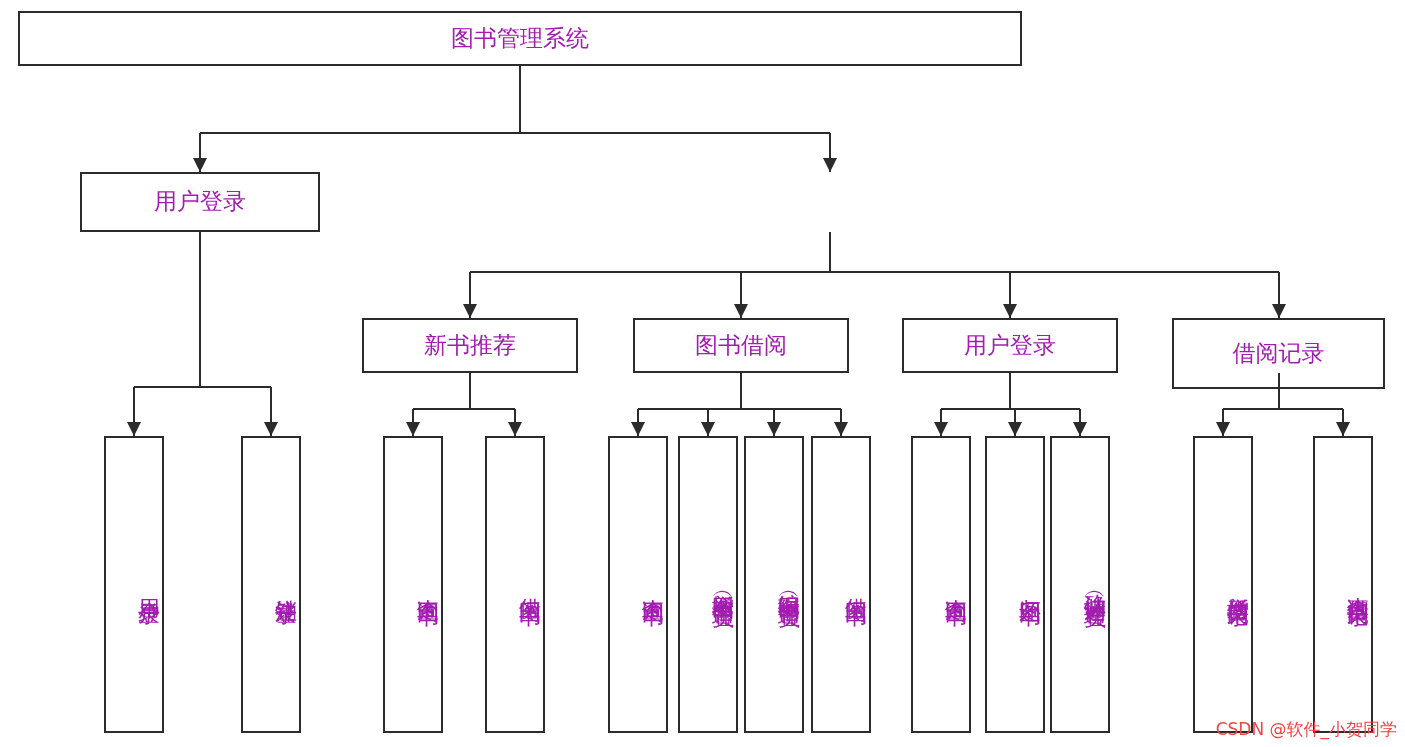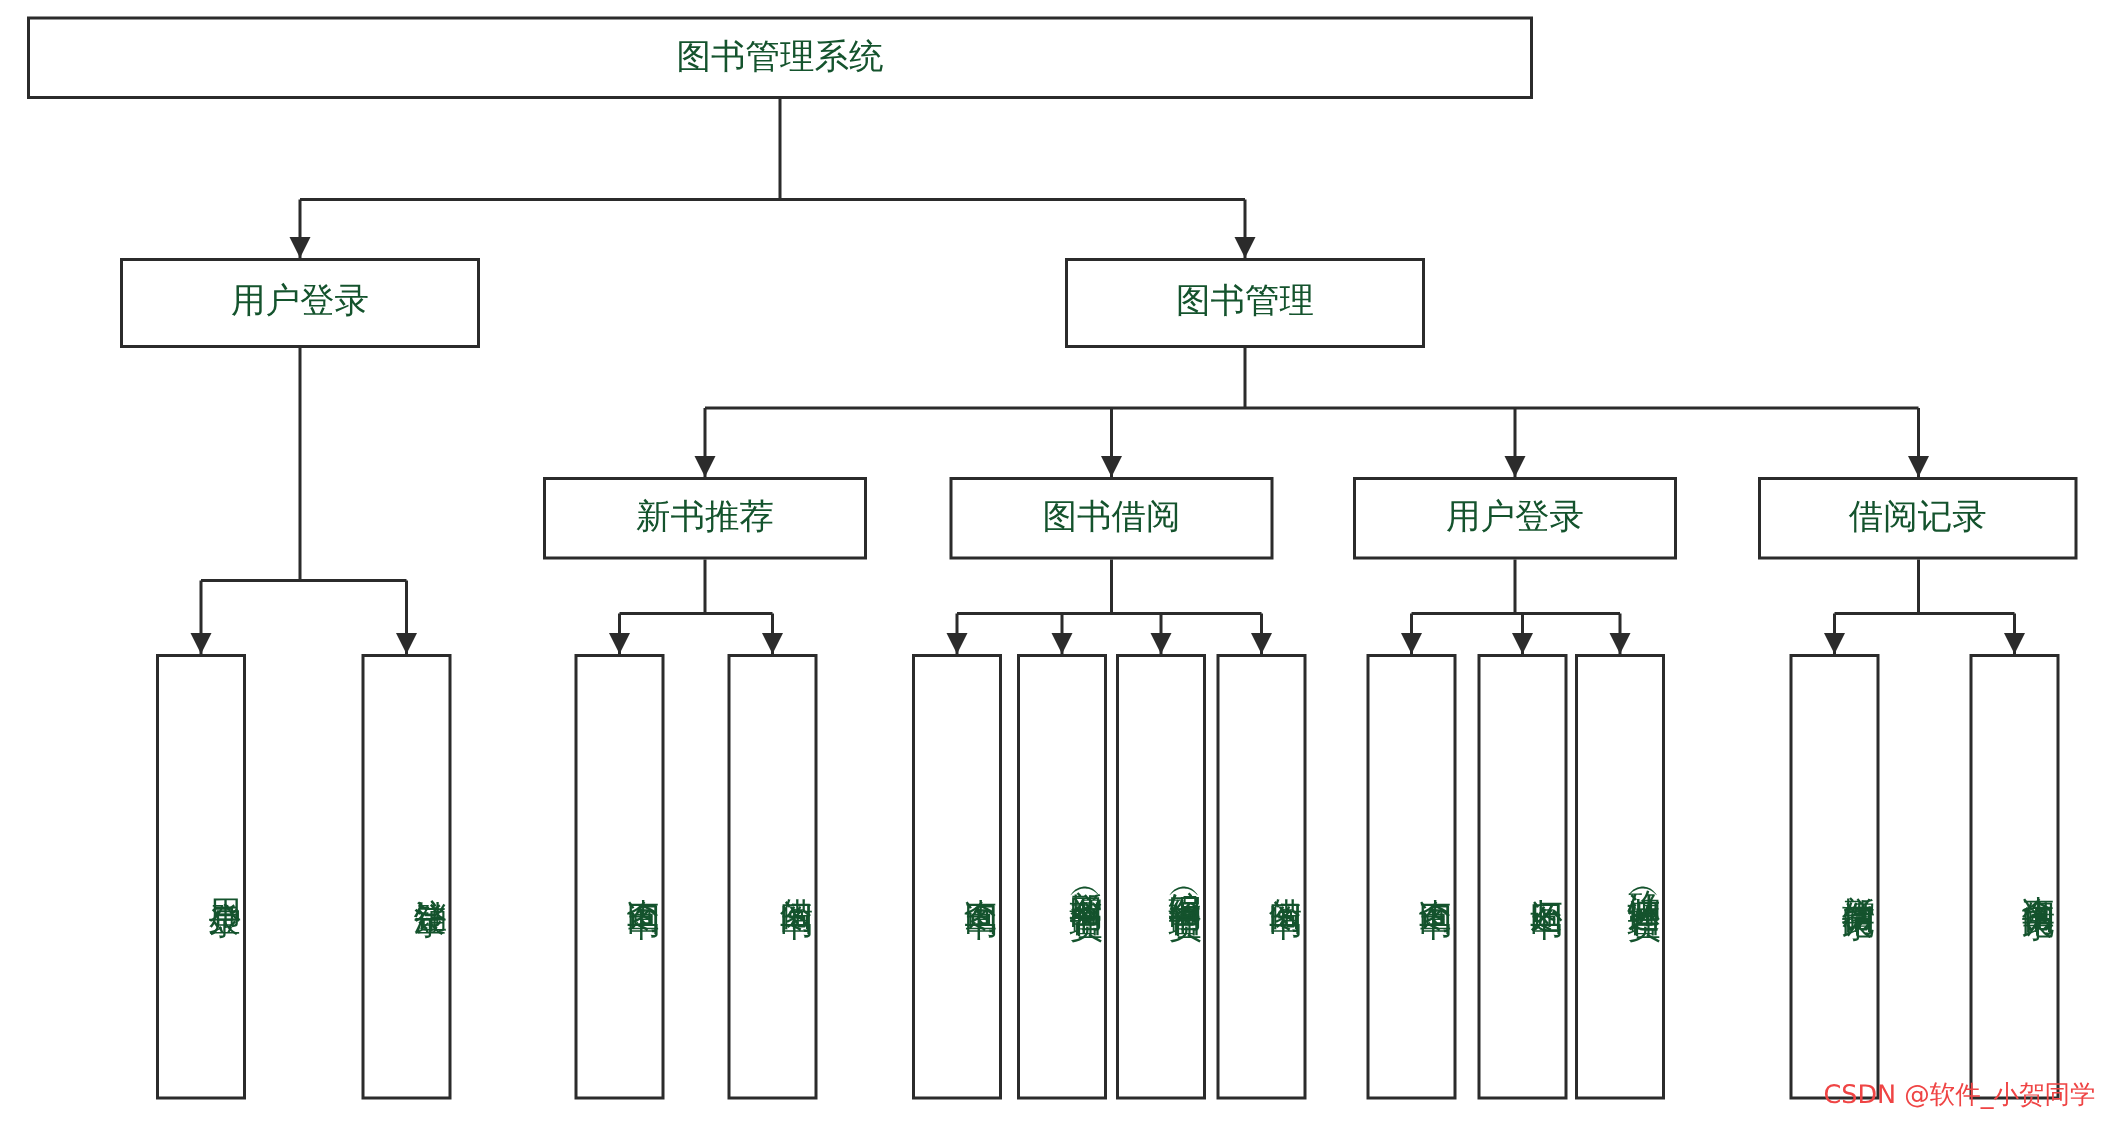--- a/index.html
+++ b/index.html
@@ -18,21 +18,21 @@
     overflow: hidden;
   }
   .node {
     position: absolute;
     box-sizing: border-box;
     border: 2px solid #2b2b2b;
     background: #ffffff;
     display: flex;
     align-items: center;
     justify-content: center;
-    color: #14532d;
+    color: #a21caf;
     line-height: 1.18;
     text-align: center;
   }
   .node.h {
     font-size: 23px;
   }
   .node.root {
     font-size: 23px;
   }
   
@@ -72,26 +72,25 @@
   }
 </style>
 </head>
 <body>
 
 <div id="canvas">
 
   <div class="node root" style="left: 18px; top: 11px; width: 1004px; height: 55px;">图书管理系统</div>
 
   <div class="node h" style="left: 80px; top: 172px; width: 240px; height: 60px;">用户登录</div>
-  <div class="node h" style="left: 710px; top: 172px; width: 240px; height: 60px;">图书管理</div>
 
   <div class="node h" style="left: 633px; top: 318px; width: 216px; height: 55px;">图书借阅</div>
   <div class="node h" style="left: 362px; top: 318px; width: 216px; height: 55px;">新书推荐</div>
   <div class="node h" style="left: 902px; top: 318px; width: 216px; height: 55px;">用户登录</div>
-  <div class="node h" style="left: 1172px; top: 318px; width: 213px; height: 55px;">借阅记录</div>
+  <div class="node h" style="left: 1172px; top: 318px; width: 213px; height: 71px;">借阅记录</div>
 
   <div class="node v" style="left: 104px; top: 436px; width: 60px; height: 297px;">用户登录</div>
   <div class="node v" style="left: 241px; top: 436px; width: 60px; height: 297px;">注销登录</div>
   <div class="node v" style="left: 383px; top: 436px; width: 60px; height: 297px;">查询图书</div>
   <div class="node v" style="left: 485px; top: 436px; width: 60px; height: 297px;">借阅图书</div>
   <div class="node v" style="left: 608px; top: 436px; width: 60px; height: 297px;">查询图书</div>
   <div class="node v" style="left: 678px; top: 436px; width: 60px; height: 297px;">新增图书（管理员）</div>
   <div class="node v" style="left: 744px; top: 436px; width: 60px; height: 297px;">编辑图书（管理员）</div>
   <div class="node v" style="left: 811px; top: 436px; width: 60px; height: 297px;">借阅图书</div>
   <div class="node v" style="left: 911px; top: 436px; width: 60px; height: 297px;">查询图书</div>

